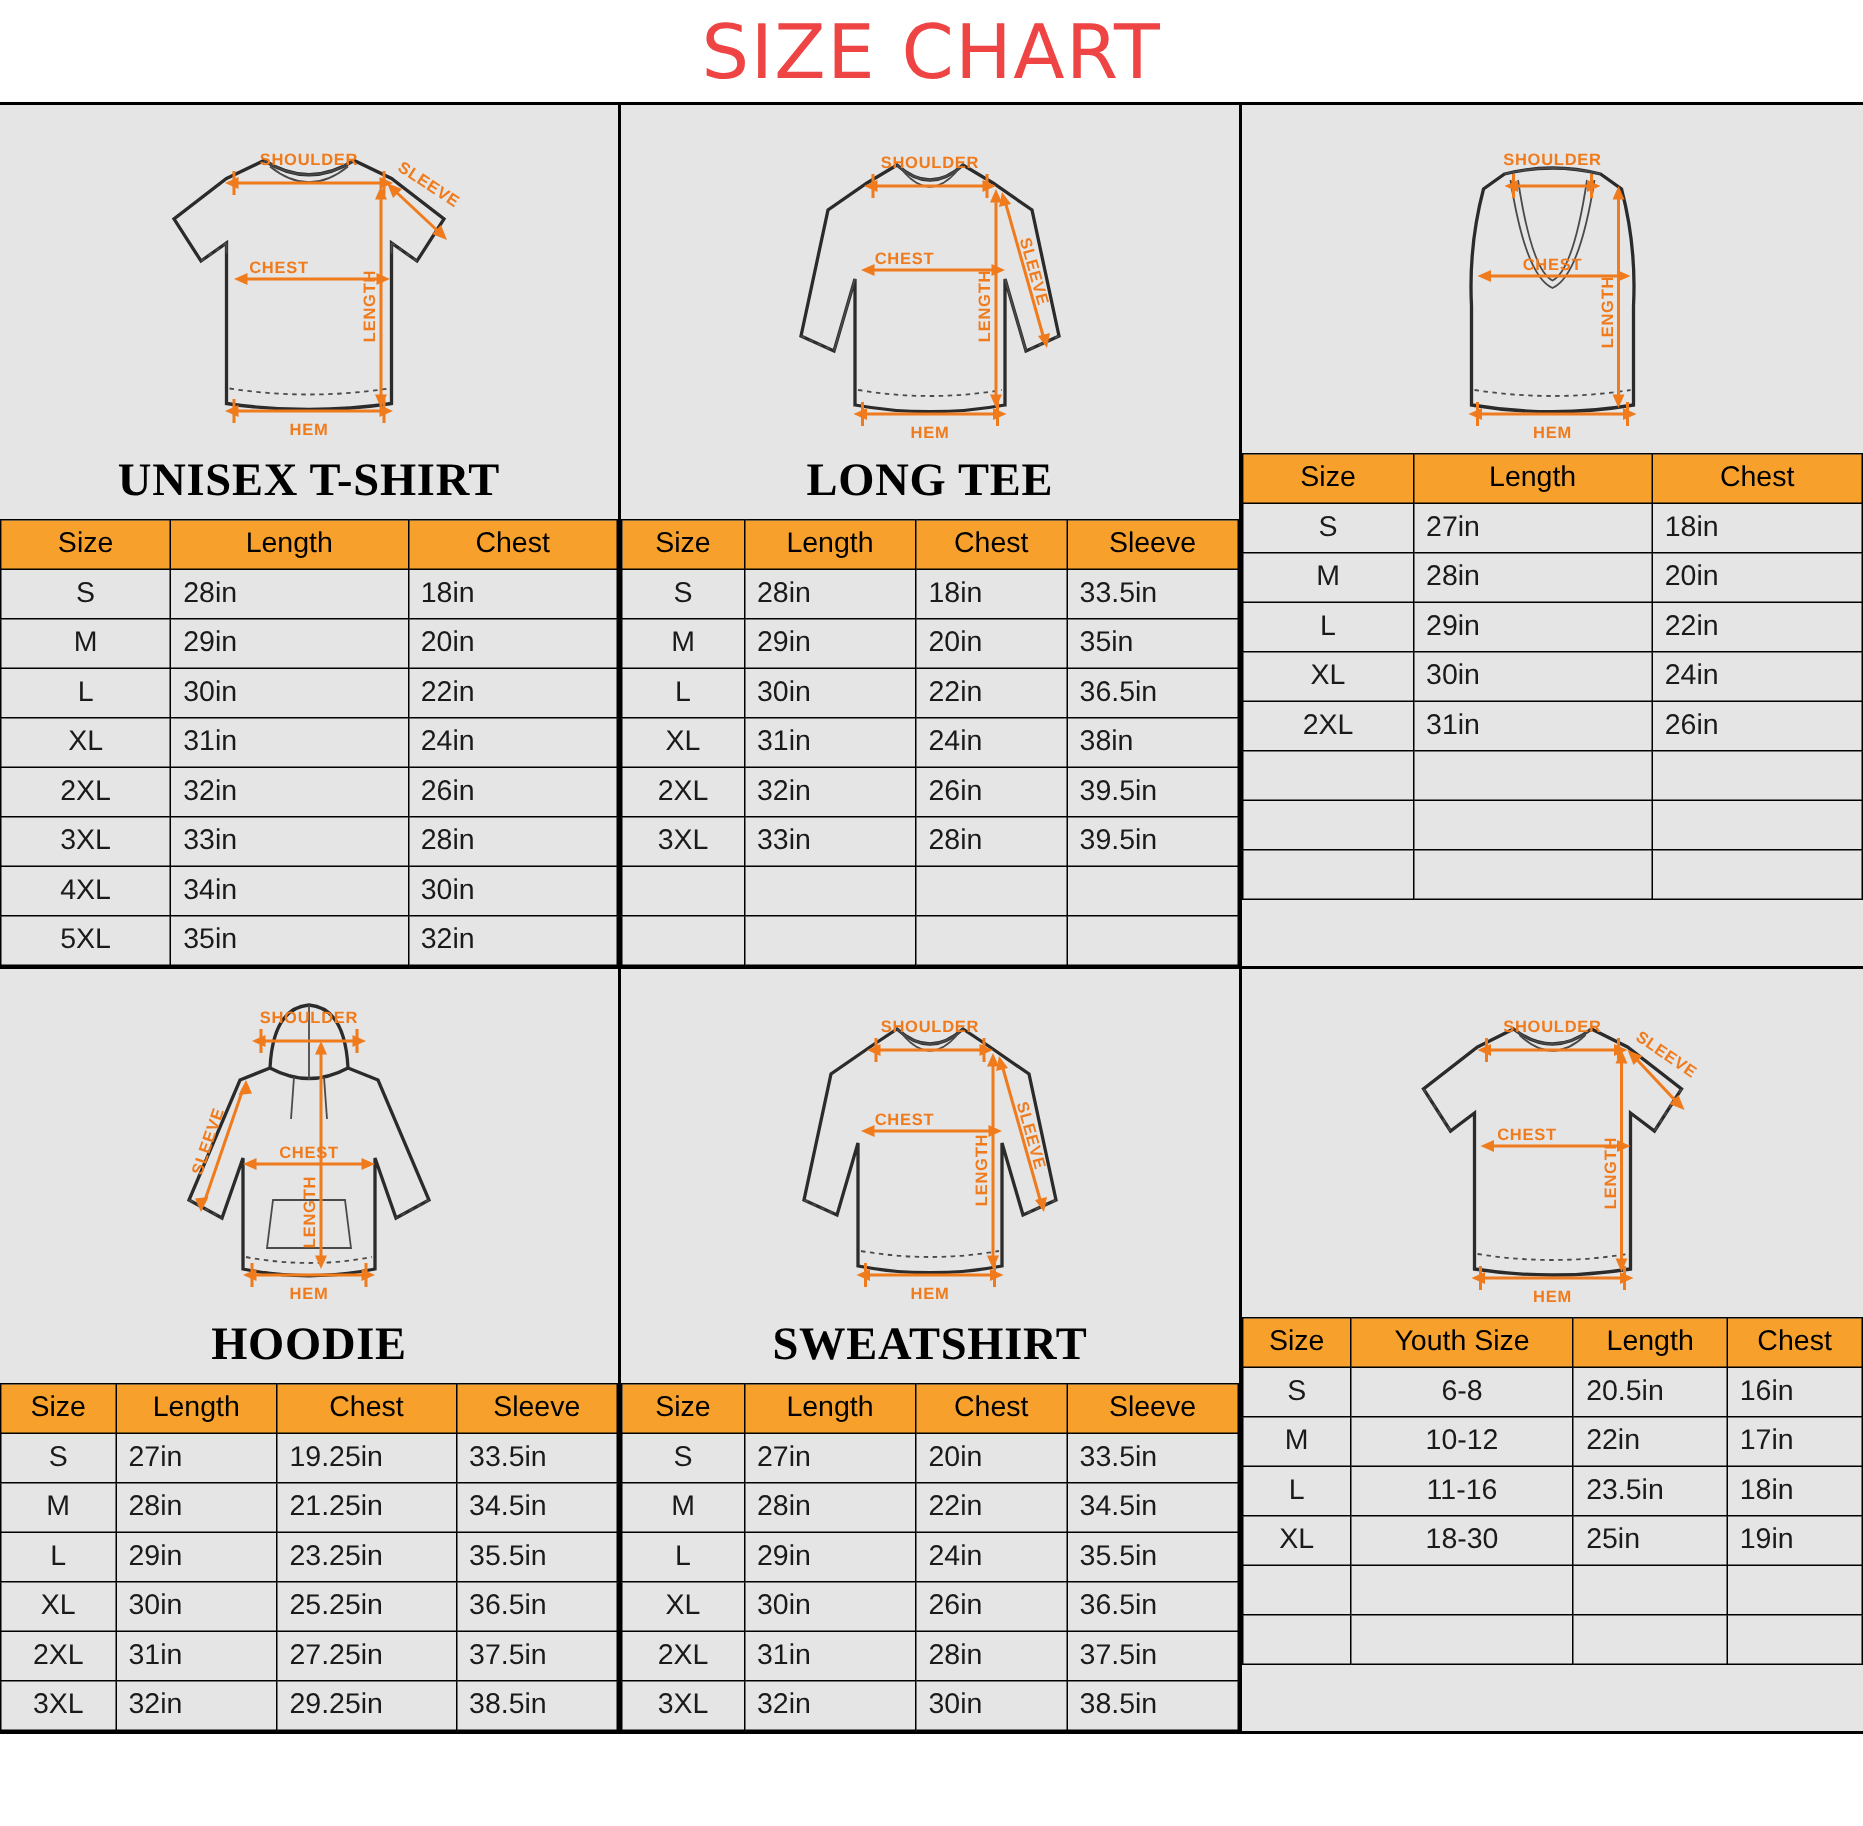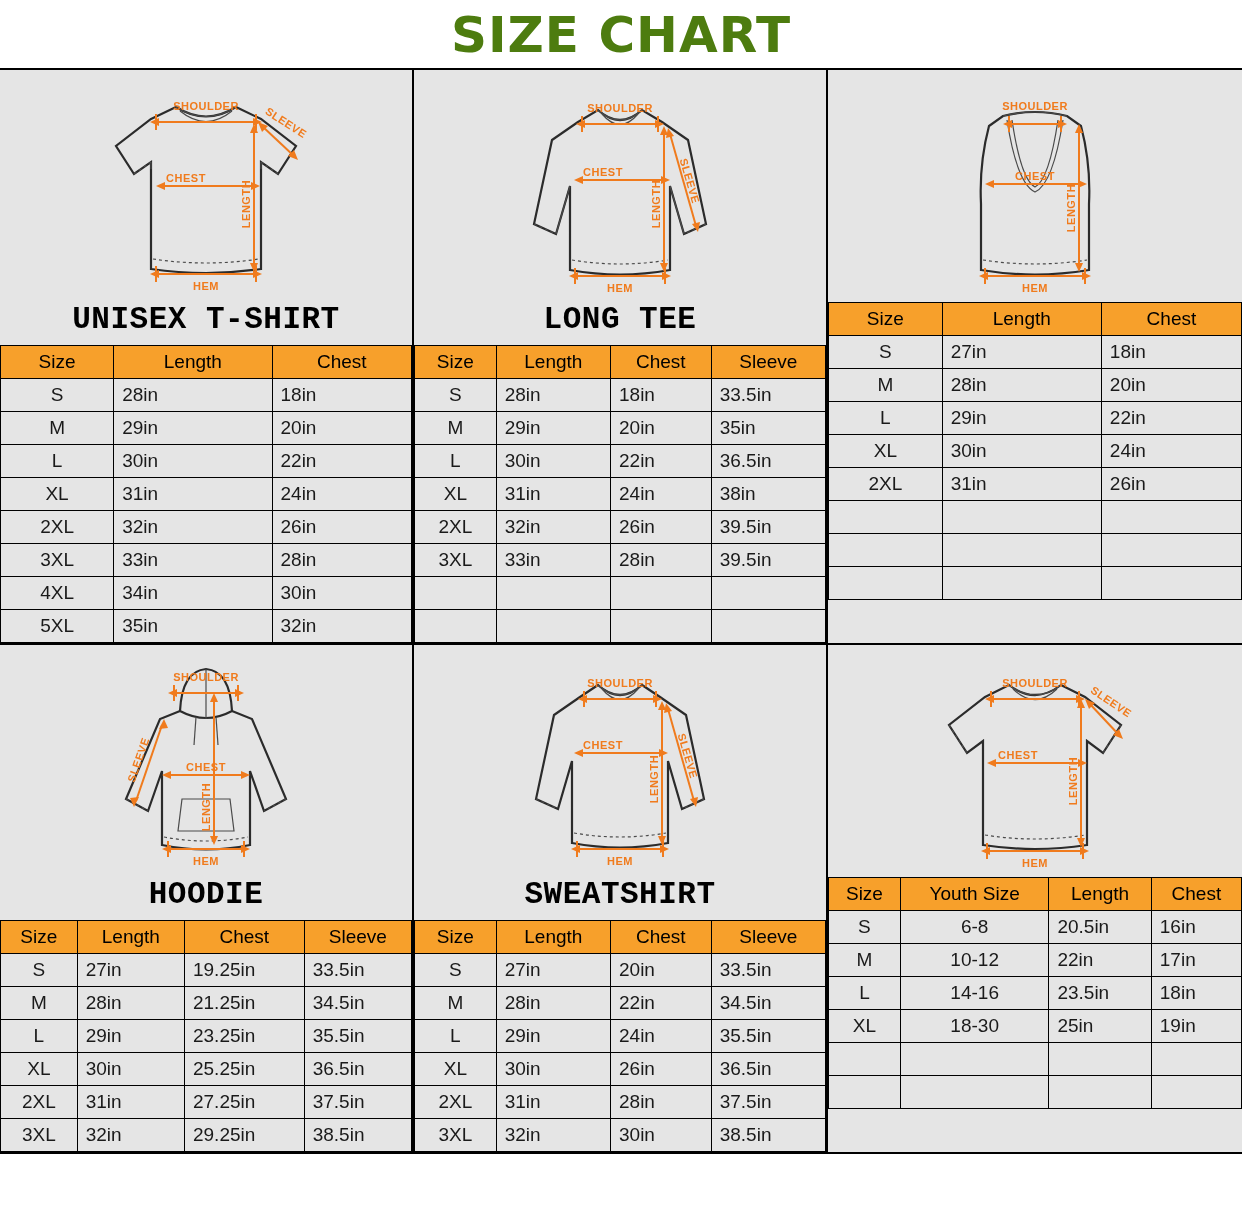--- a/index.html
+++ b/index.html
@@ -11,24 +11,24 @@
   #page {
     width: 1242px;
     height: 1217px;
     position: relative;
     background: #fff;
     overflow: hidden;
   }
   #title {
     text-align: center;
     font-size: 50px;
-    font-weight: bold;
+    font-weight: normal;
     letter-spacing: 1px;
     padding: 6px 0 4px 0;
-    color: #4d7c0f;
+    color: #ef4444;
     font-family: "DejaVu Sans", sans-serif;
   }
   .grid {
     display: grid;
     grid-template-columns: 1fr 1fr 1fr;
     border-top: 2px solid #000;
   }
   .cell {
     border-right: 2px solid #000;
     border-bottom: 2px solid #000;
@@ -43,21 +43,21 @@
     align-items: center;
     justify-content: center;
     position: relative;
   }
   .cat-title {
     text-align: center;
     font-size: 31px;
     font-weight: bold;
     letter-spacing: 0.5px;
     padding-bottom: 8px;
-    font-family: Liberation Mono, monospace;
+    font-family: Liberation Serif, serif;
     color: #000;
   }
   table.sz {
     width: 100%;
     border-collapse: collapse;
     font-size: 19px;
   }
   table.sz th {
     background: #F7A02B;
     color: #000;
@@ -647,21 +647,21 @@
                 <td class="lft">16in</td>
               </tr>
             <tr>
                 <td>M</td>
                 <td>10-12</td>
                 <td class="lft">22in</td>
                 <td class="lft">17in</td>
               </tr>
             <tr>
                 <td>L</td>
-                <td>14-16</td>
+                <td>11-16</td>
                 <td class="lft">23.5in</td>
                 <td class="lft">18in</td>
               </tr>
             <tr>
                 <td>XL</td>
                 <td>18-30</td>
                 <td class="lft">25in</td>
                 <td class="lft">19in</td>
               </tr>
             <tr class="empty">

